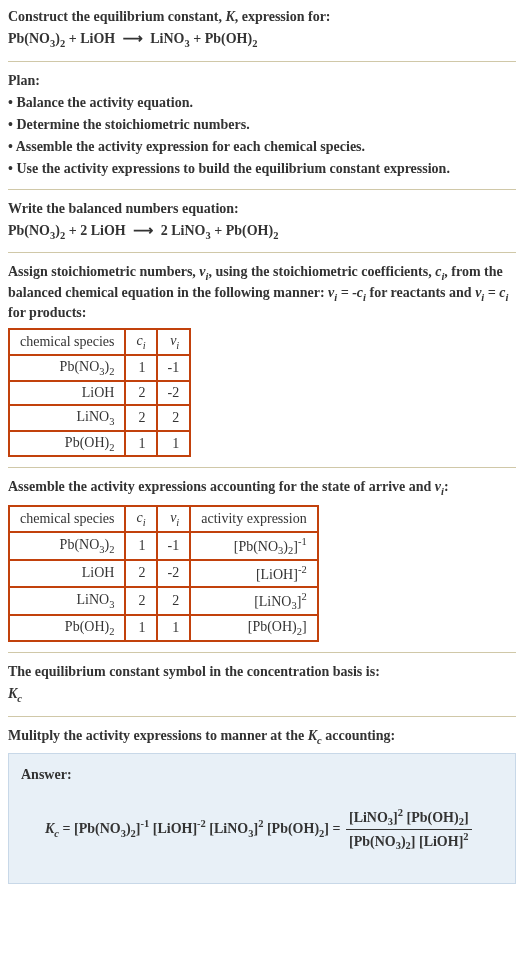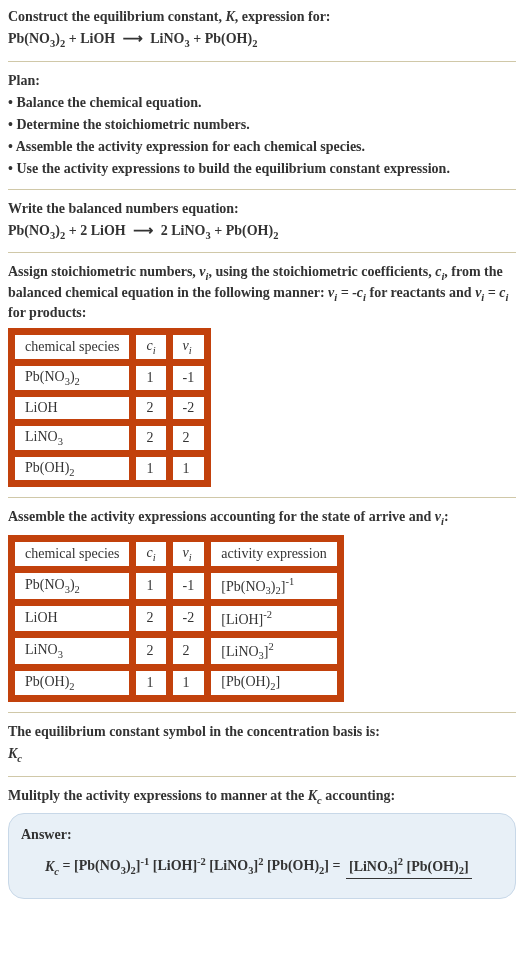--- a/index.html
+++ b/index.html
@@ -18,38 +18,38 @@
   border: none;
   border-top: 1px solid #d0c8a8;
   margin: 10px 0;
 }
 p { margin: 4px 0; line-height: 1.3; font-weight: bold; }
 table {
   border-collapse: collapse;
   margin: 6px 0;
 }
 th, td {
-  border: 7px solid #c2410c;
+  border: 2px solid #c2410c;
   padding: 3px 10px;
-  text-align: left;
+  text-align: right;
   font-weight: normal;
 }
 .arrow { padding: 0 4px; }
 .answer-box {
   background: #e8f0f7;
   border: 1px solid #c8d8e8;
-  border-radius: 16px;
+  border-radius: 0;
   padding: 8px 12px;
   margin-top: 6px;
 }
 .fraction {
   display: inline-block;
   vertical-align: middle;
   text-align: center;
-  margin: 7px 2px;
+  margin: 18px 2px;
 }
 .fraction .num { display: block; border-bottom: 1px solid #333; padding: 0 3px; }
 .fraction .den { display: block; padding: 0 3px; }
 .eq-line { white-space: nowrap; }
 </style>
 </head>
 <body>
 
 <p>
   <span>Construct the equilibrium constant, </span><span class="italic">K</span><span>, expression for:</span>
@@ -58,21 +58,21 @@
   <span><span>Pb(NO</span><span class="sub">3</span><span>)</span><span class="sub">2</span></span>
   + <span>LiOH</span>
   <span class="arrow">⟶</span>
   <span><span>LiNO</span><span class="sub">3</span></span>
   + <span><span>Pb(OH)</span><span class="sub">2</span></span>
 </p>
 
 <hr>
 
 <p>Plan:</p>
-<p>• Balance the chemical equation.</p>
+<p>• Balance the activity equation.</p>
 <p>• Determine the stoichiometric numbers.</p>
 <p>• Assemble the activity expression for each chemical species.</p>
 <p>• Use the activity expressions to build the equilibrium constant expression.</p>
 
 <hr>
 
 <p>Write the balanced numbers equation:</p>
 <p class="eq-line">
   <span><span>Pb(NO</span><span class="sub">3</span><span>)</span><span class="sub">2</span></span>
   + <span>2</span> <span>LiOH</span>
@@ -173,15 +173,16 @@
   <p>Answer:</p>
   <p class="eq-line" style="padding-left:24px;">
     <span class="italic">K<span class="sub">c</span></span> =
     [<span>Pb(NO</span><span class="sub">3</span><span>)</span><span class="sub">2</span>]<span class="sup">-1</span>
     [<span>LiOH</span>]<span class="sup">-2</span>
     [<span>LiNO</span><span class="sub">3</span>]<span class="sup">2</span>
     [<span>Pb(OH)</span><span class="sub">2</span>]
     =
     <span class="fraction">
       <span class="num">[<span>LiNO</span><span class="sub">3</span>]<span class="sup">2</span> [<span>Pb(OH)</span><span class="sub">2</span>]</span>
+      <span class="den">[<span>Pb(NO</span><span class="sub">3</span><span>)</span><span class="sub">2</span>] [<span>LiOH</span>]<span class="sup">2</span></span>
     </span>
   </p>
 </div>
 
 </body></html>

